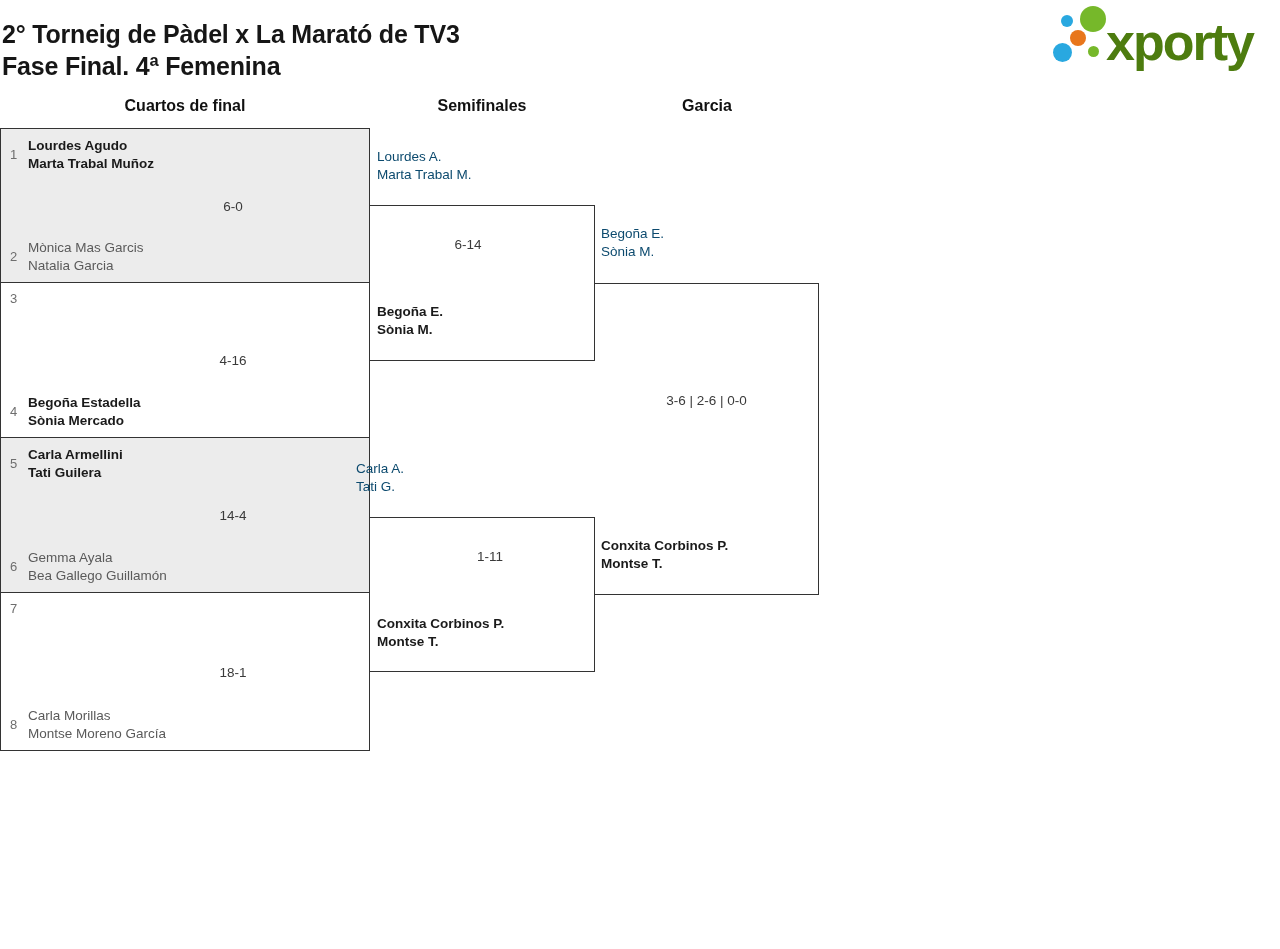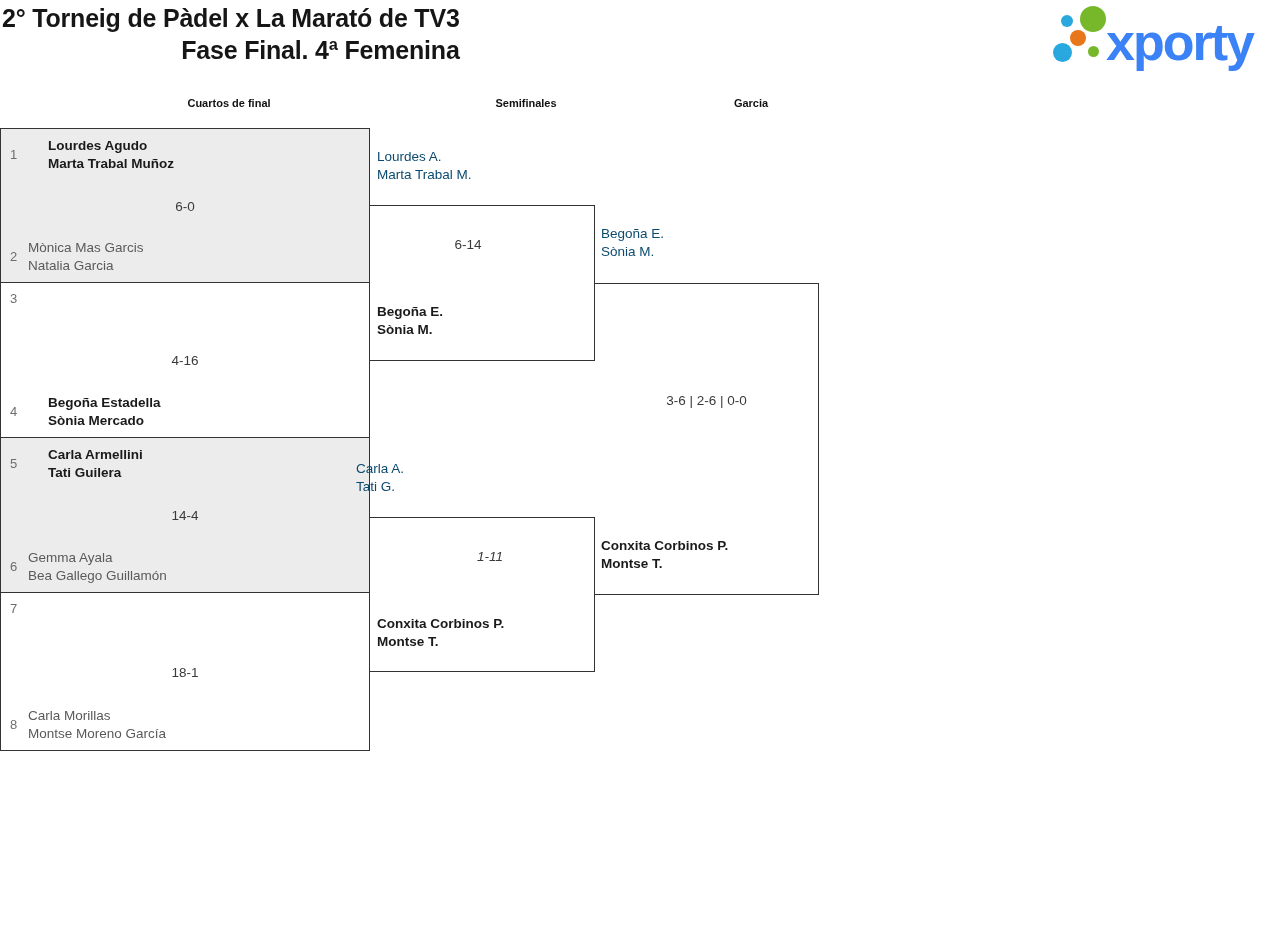--- a/index.html
+++ b/index.html
@@ -2,76 +2,76 @@
 <html><head>
 <meta charset="utf-8">
 <style>
   html,body{margin:0;padding:0;background:#ffffff;}
   .page{
     position:relative;width:1280px;height:949px;background:#ffffff;overflow:hidden;
     font-family:"Liberation Sans","DejaVu Sans",sans-serif;
   }
   
   .title{
-    position:absolute;left:2px;top:2px;
-    font-size:25px;font-weight:700;color:#161616;line-height:32px;letter-spacing:-0.2px;text-align:right;
+    position:absolute;left:2px;top:18px;
+    font-size:25px;font-weight:700;color:#161616;line-height:32px;letter-spacing:-0.2px;
   }
   .logo{position:absolute;left:1048px;top:4px;width:230px;height:76px;cursor:pointer;}
   .dot{position:absolute;border-radius:50%;}
   .dot-blue-sm{left:13px;top:11px;width:12px;height:12px;background:#29a8e0;}
   .dot-green-lg{left:32px;top:2px;width:26px;height:26px;background:#76b82a;}
   .dot-orange{left:22px;top:26px;width:16px;height:16px;background:#e8761b;}
   .dot-blue-lg{left:5px;top:39px;width:19px;height:19px;background:#29a8e0;}
   .dot-green-sm{left:40px;top:42px;width:11px;height:11px;background:#76b82a;}
   .logo-text{
     position:absolute;left:58px;top:0px;
-    font-size:52px;font-weight:700;color:#3b82f6;letter-spacing:-2px;line-height:76px;
+    font-size:52px;font-weight:700;color:#4d7c0f;letter-spacing:-2px;line-height:76px;
   }
   
-  .round-header{position:absolute;top:97px;text-align:center;font-size:11px;font-weight:700;color:#111;padding-left:44px;}
+  .round-header{position:absolute;top:97px;text-align:center;font-size:16px;font-weight:700;color:#111;}
   .rh-qf{left:0;width:370px;}
   .rh-sf{left:369px;width:226px;}
   .rh-final{left:594px;width:226px;}
   
   .match{
     position:absolute;left:0;width:370px;box-sizing:border-box;
     border:1px solid #333333;background:#ffffff;
   }
   .match.shaded{background:#ececec;}
   .m-qf1{top:128px;height:155px;}
   .m-qf2{top:282px;height:156px;}
   .m-qf3{top:437px;height:156px;}
   .m-qf4{top:592px;height:159px;}
   .team-row{position:absolute;left:5px;right:5px;display:flex;align-items:center;gap:7px;}
   .team-row.pos-top{top:8px;}
   .team-row.pos-bottom{bottom:8px;}
   .seed{min-width:15px;text-align:center;font-size:13px;color:#6e6e6e;flex:0 0 auto;}
   .names{font-size:13.5px;line-height:17.5px;color:#5a5a5a;font-weight:400;}
-  .names.winner{color:#1a1a1a;font-weight:700;margin-left:20px;}
+  .names.winner{color:#1a1a1a;font-weight:700;}
   .score{
     position:absolute;left:0;width:100%;top:50%;transform:translateY(-50%);
-    text-align:center;font-size:13.5px;color:#3a3a3a;
+    text-align:center;font-size:13.5px;color:#3a3a3a;padding-left:48px;
   }
   
   .conn{
     position:absolute;box-sizing:border-box;background:transparent;
     border:1px solid #333333;border-left:none;
   }
   .c-sf1{left:369px;top:205px;width:226px;height:156px;}
   .c-sf2{left:369px;top:517px;width:226px;height:155px;}
   .c-final{left:594px;top:283px;width:225px;height:312px;}
   
   .flabel{position:absolute;font-size:13.5px;line-height:17.5px;color:#0c4a6e;font-weight:400;}
   .flabel.winner{color:#1a1a1a;font-weight:700;}
   .fscore{position:absolute;text-align:center;font-size:13.5px;color:#3a3a3a;}
   .p-sf1-top{left:377px;top:148px;}
   .p-sf1-score{left:355px;top:237px;width:226px;}
   .p-sf1-bottom{left:377px;top:303px;}
   .p-sf2-top{left:356px;top:460px;}
-  .p-sf2-score{left:369px;top:549px;width:242px;font-style:italic;}
+  .p-sf2-score{left:369px;top:549px;width:242px;}
   .p-sf2-bottom{left:377px;top:615px;}
   .p-final-top{left:601px;top:225px;}
   .p-final-score{left:594px;top:393px;width:225px;}
   .p-final-bottom{left:601px;top:537px;}
 </style>
 </head>
 <body>
 
 <div class="page">
 

